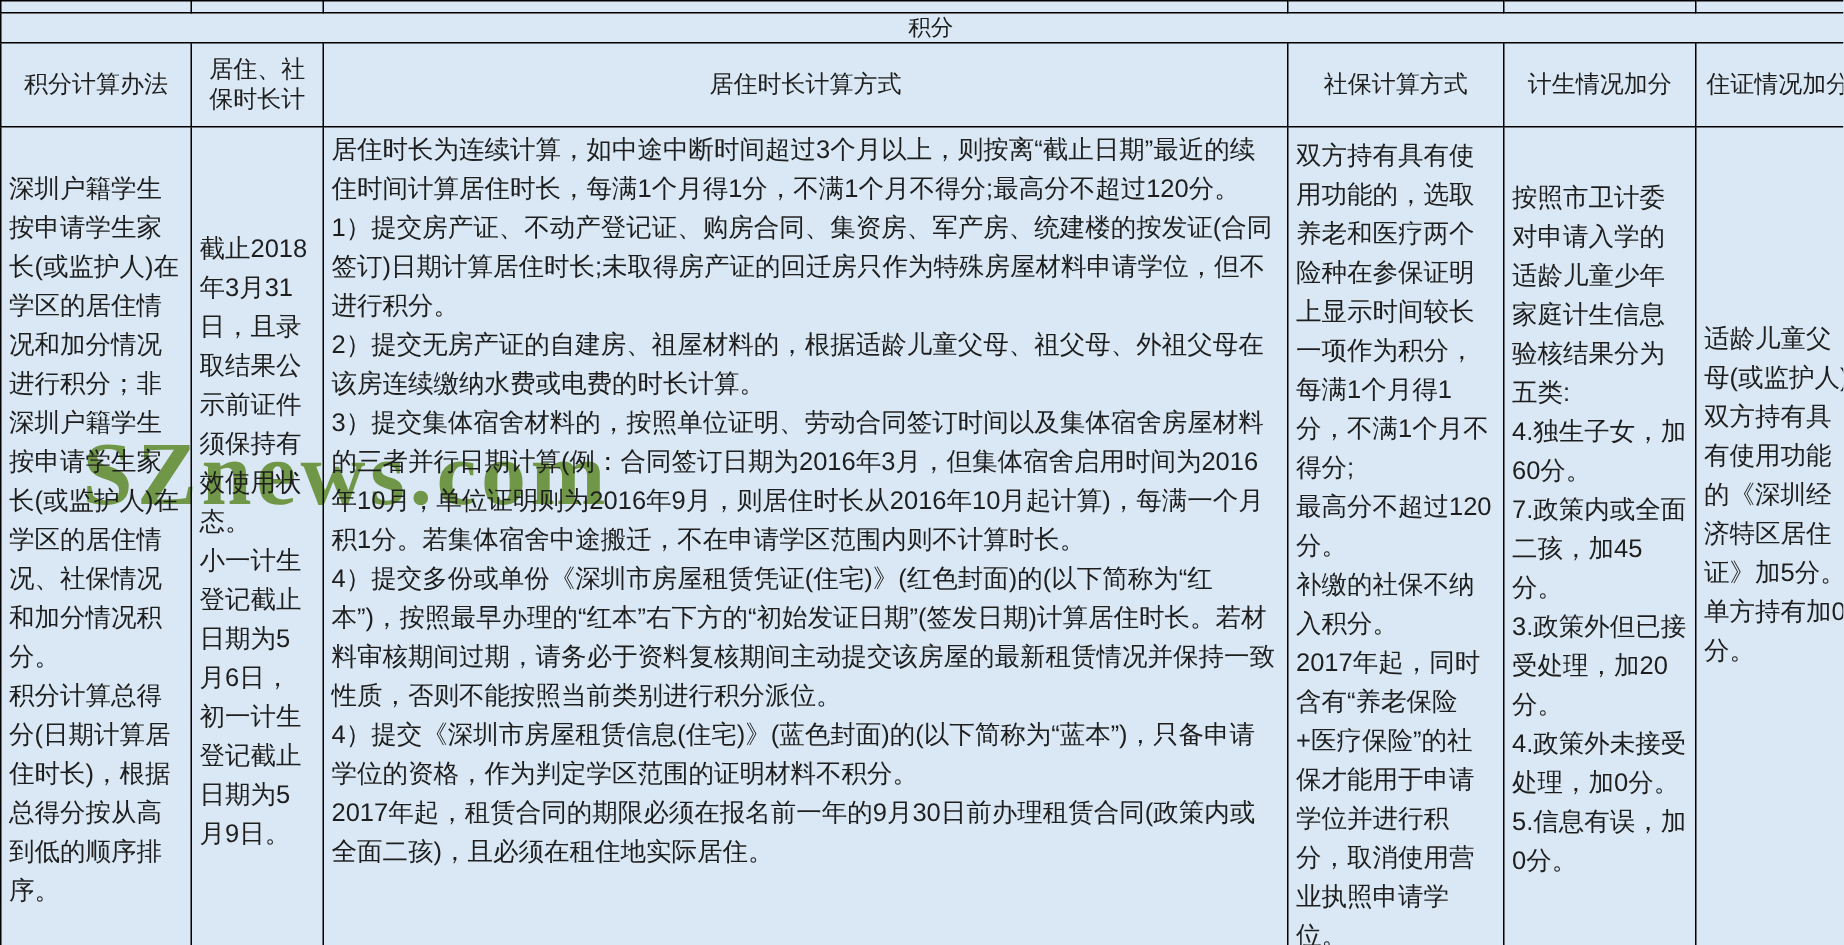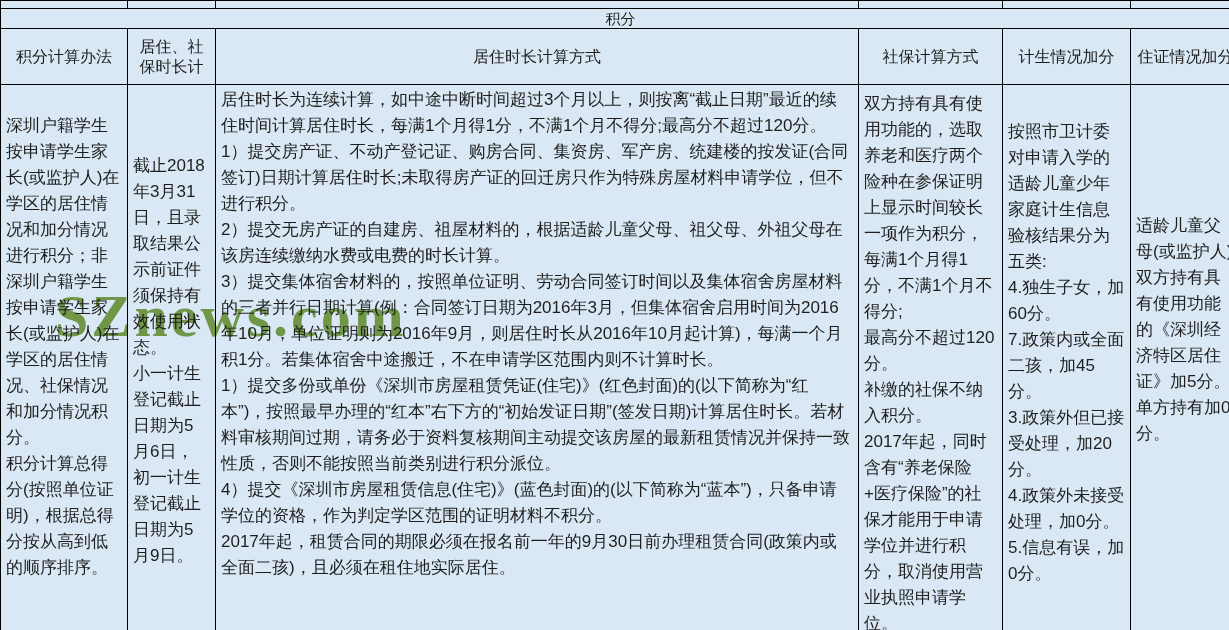--- a/index.html
+++ b/index.html
@@ -88,34 +88,34 @@
       <td>居住时长计算方式</td>
       <td>社保计算方式</td>
       <td>计生情况加分</td>
       <td>住证情况加分</td>
     </tr>
 
     <tr class="bodyrow">
 
       <td class="cell-method">
         <div class="p">深圳户籍学生按申请学生家长(或监护人)在学区的居住情况和加分情况进行积分；非深圳户籍学生按申请学生家长(或监护人)在学区的居住情况、社保情况和加分情况积分。</div>
-        <div class="p">积分计算总得分(按照单位证明)，根据总得分按从高到低的顺序排序。</div>
+        <div class="p">积分计算总得分(日期计算居住时长)，根据总得分按从高到低的顺序排序。</div>
       </td>
 
       <td class="cell-duration">
         <div class="p">截止2018年3月31日，且录取结果公示前证件须保持有效使用状态。</div>
         <div class="p">小一计生登记截止日期为5月6日，初一计生登记截止日期为5月9日。</div>
       </td>
 
       <td class="cell-resid">
         <div class="p">居住时长为连续计算，如中途中断时间超过3个月以上，则按离“截止日期”最近的续住时间计算居住时长，每满1个月得1分，不满1个月不得分;最高分不超过120分。</div>
         <div class="p">1）提交房产证、不动产登记证、购房合同、集资房、军产房、统建楼的按发证(合同签订)日期计算居住时长;未取得房产证的回迁房只作为特殊房屋材料申请学位，但不进行积分。</div>
         <div class="p">2）提交无房产证的自建房、祖屋材料的，根据适龄儿童父母、祖父母、外祖父母在该房连续缴纳水费或电费的时长计算。</div>
         <div class="p">3）提交集体宿舍材料的，按照单位证明、劳动合同签订时间以及集体宿舍房屋材料的三者并行日期计算(例：合同签订日期为2016年3月，但集体宿舍启用时间为2016年10月，单位证明则为2016年9月，则居住时长从2016年10月起计算)，每满一个月积1分。若集体宿舍中途搬迁，不在申请学区范围内则不计算时长。</div>
-        <div class="p">1）提交多份或单份《深圳市房屋租赁凭证(住宅)》(红色封面)的(以下简称为“红本”)，按照最早办理的“红本”右下方的“初始发证日期”(签发日期)计算居住时长。若材料审核期间过期，请务必于资料复核期间主动提交该房屋的最新租赁情况并保持一致性质，否则不能按照当前类别进行积分派位。</div>
+        <div class="p">4）提交多份或单份《深圳市房屋租赁凭证(住宅)》(红色封面)的(以下简称为“红本”)，按照最早办理的“红本”右下方的“初始发证日期”(签发日期)计算居住时长。若材料审核期间过期，请务必于资料复核期间主动提交该房屋的最新租赁情况并保持一致性质，否则不能按照当前类别进行积分派位。</div>
         <div class="p">4）提交《深圳市房屋租赁信息(住宅)》(蓝色封面)的(以下简称为“蓝本”)，只备申请学位的资格，作为判定学区范围的证明材料不积分。</div>
         <div class="p">2017年起，租赁合同的期限必须在报名前一年的9月30日前办理租赁合同(政策内或全面二孩)，且必须在租住地实际居住。</div>
       </td>
 
       <td class="cell-social">
         <div class="p">双方持有具有使用功能的，选取养老和医疗两个险种在参保证明上显示时间较长一项作为积分，每满1个月得1分，不满1个月不得分;</div>
         <div class="p">最高分不超过120分。</div>
         <div class="p">补缴的社保不纳入积分。</div>
         <div class="p">2017年起，同时含有“养老保险+医疗保险”的社保才能用于申请学位并进行积分，取消使用营业执照申请学位。</div>
       </td>

